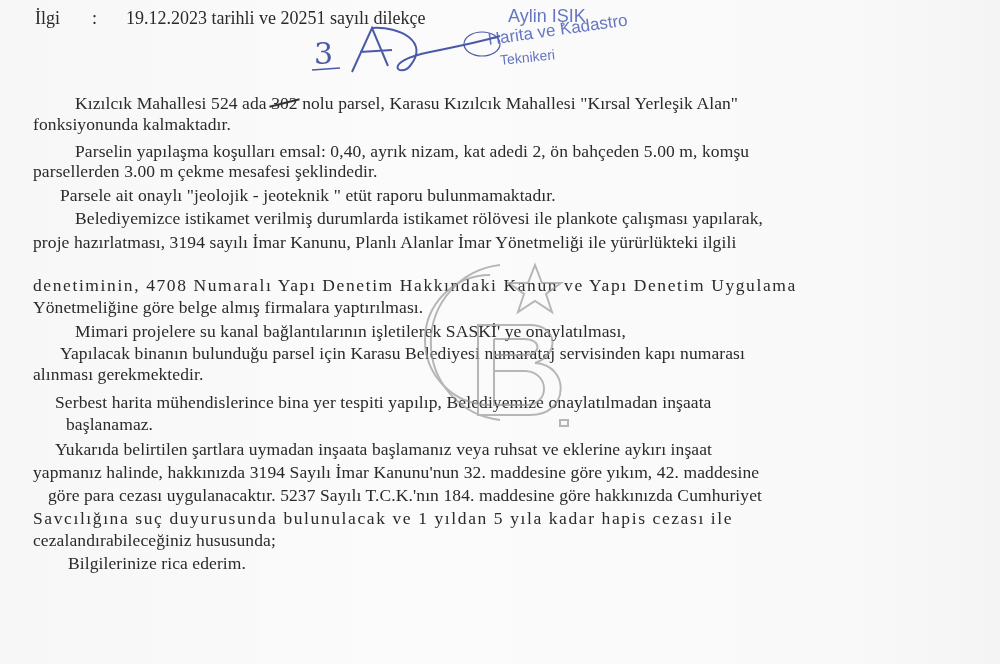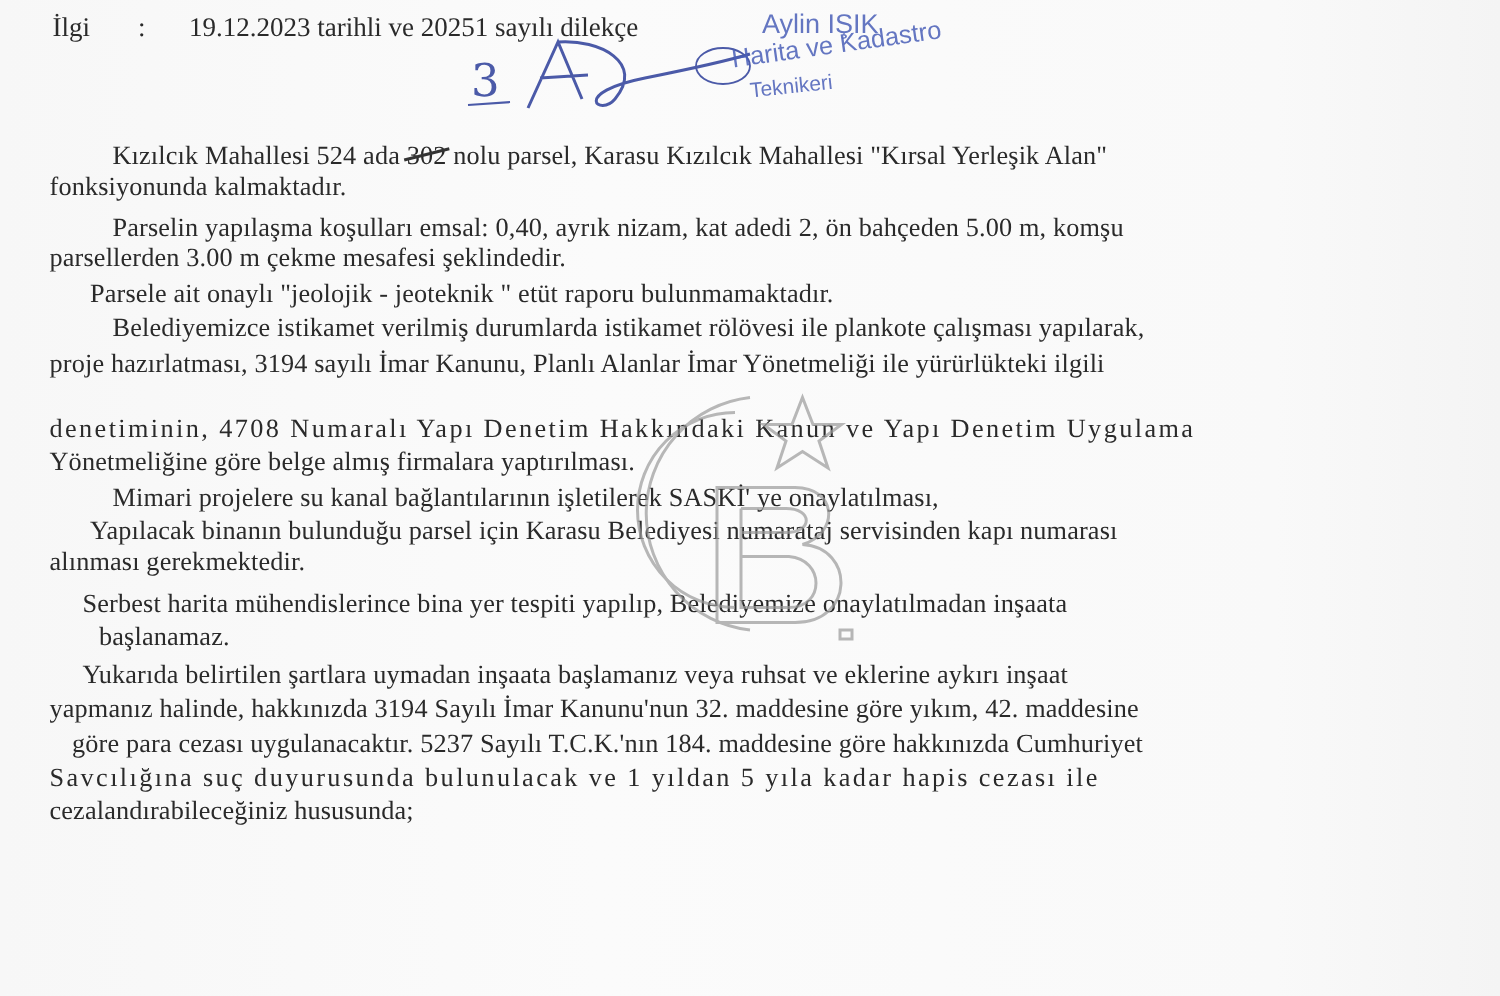--- a/index.html
+++ b/index.html
@@ -108,20 +108,21 @@
 
   <div class="line" style="left:55px; top:392px;font-family:Liberation Serif, serif;">Serbest harita mühendislerince bina yer tespiti yapılıp, Belediyemize onaylatılmadan inşaata</div>
   <div class="line" style="left:33px; top:414px;margin-left:33px;">başlanamaz.</div>
 
   <div class="line" style="left:55px; top:439px;">Yukarıda belirtilen şartlara uymadan inşaata başlamanız veya ruhsat ve eklerine aykırı inşaat</div>
   <div class="line" style="left:33px; top:462px;">yapmanız halinde, hakkınızda 3194 Sayılı İmar Kanunu'nun 32. maddesine göre yıkım, 42. maddesine</div>
   <div class="line" style="left:22px; top:485px;margin-left:26px;">göre para cezası uygulanacaktır. 5237 Sayılı T.C.K.'nın 184. maddesine göre hakkınızda Cumhuriyet</div>
   <div class="line wide" style="left:33px; top:508px;">Savcılığına suç duyurusunda bulunulacak ve 1 yıldan 5 yıla kadar hapis cezası ile</div>
   <div class="line" style="left:33px; top:530px;">cezalandırabileceğiniz hususunda;</div>
 
+  <div class="line" style="left:68px; top:553px;">Bilgilerinize rica ederim.</div>
 
   <svg class="watermark" viewBox="0 0 180 180">
     <g fill="none" stroke="#9a9a9a" stroke-width="2" opacity="0.7">
       <path d="M70 20 A 65 65 0 1 0 70 150"></path>
       <path d="M80 10 A 78 78 0 0 0 80 165"></path>
       <path d="M58 70 L58 160 L110 160 C 150 160, 150 110, 115 108 C 140 100, 138 70, 110 70 Z"></path>
       <path d="M74 84 L74 150 L106 150 C 130 150, 130 118, 106 116 L 74 116 M 74 100 L 104 100 C 122 100, 122 84, 104 84 L 74 84"></path>
       <polygon points="115,10 122,28 141,28 126,39 132,57 115,46 98,57 104,39 89,28 108,28"></polygon>
       <rect x="140" y="165" width="8" height="6"></rect>
     </g>

